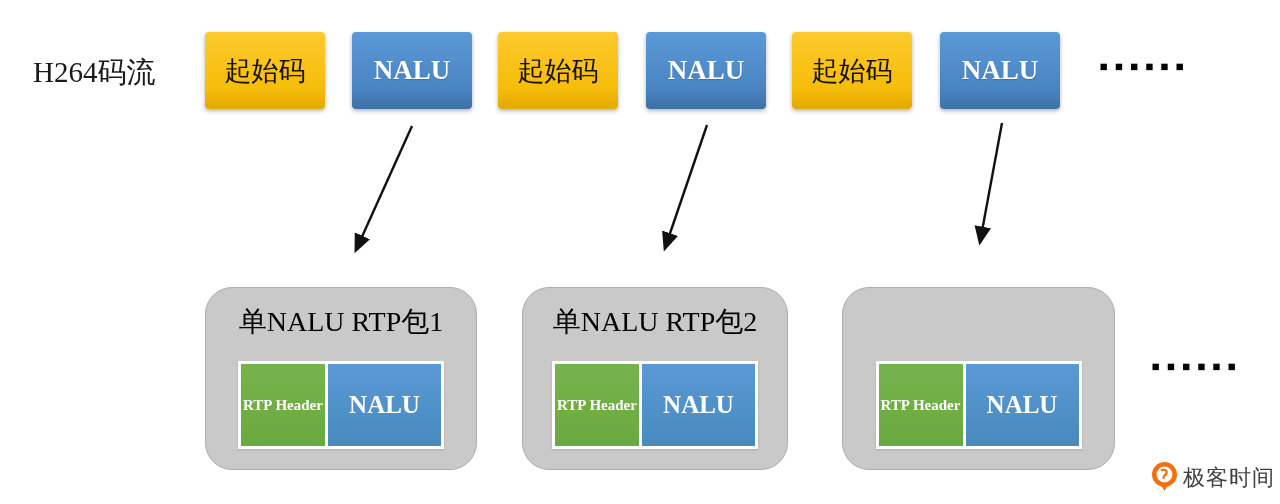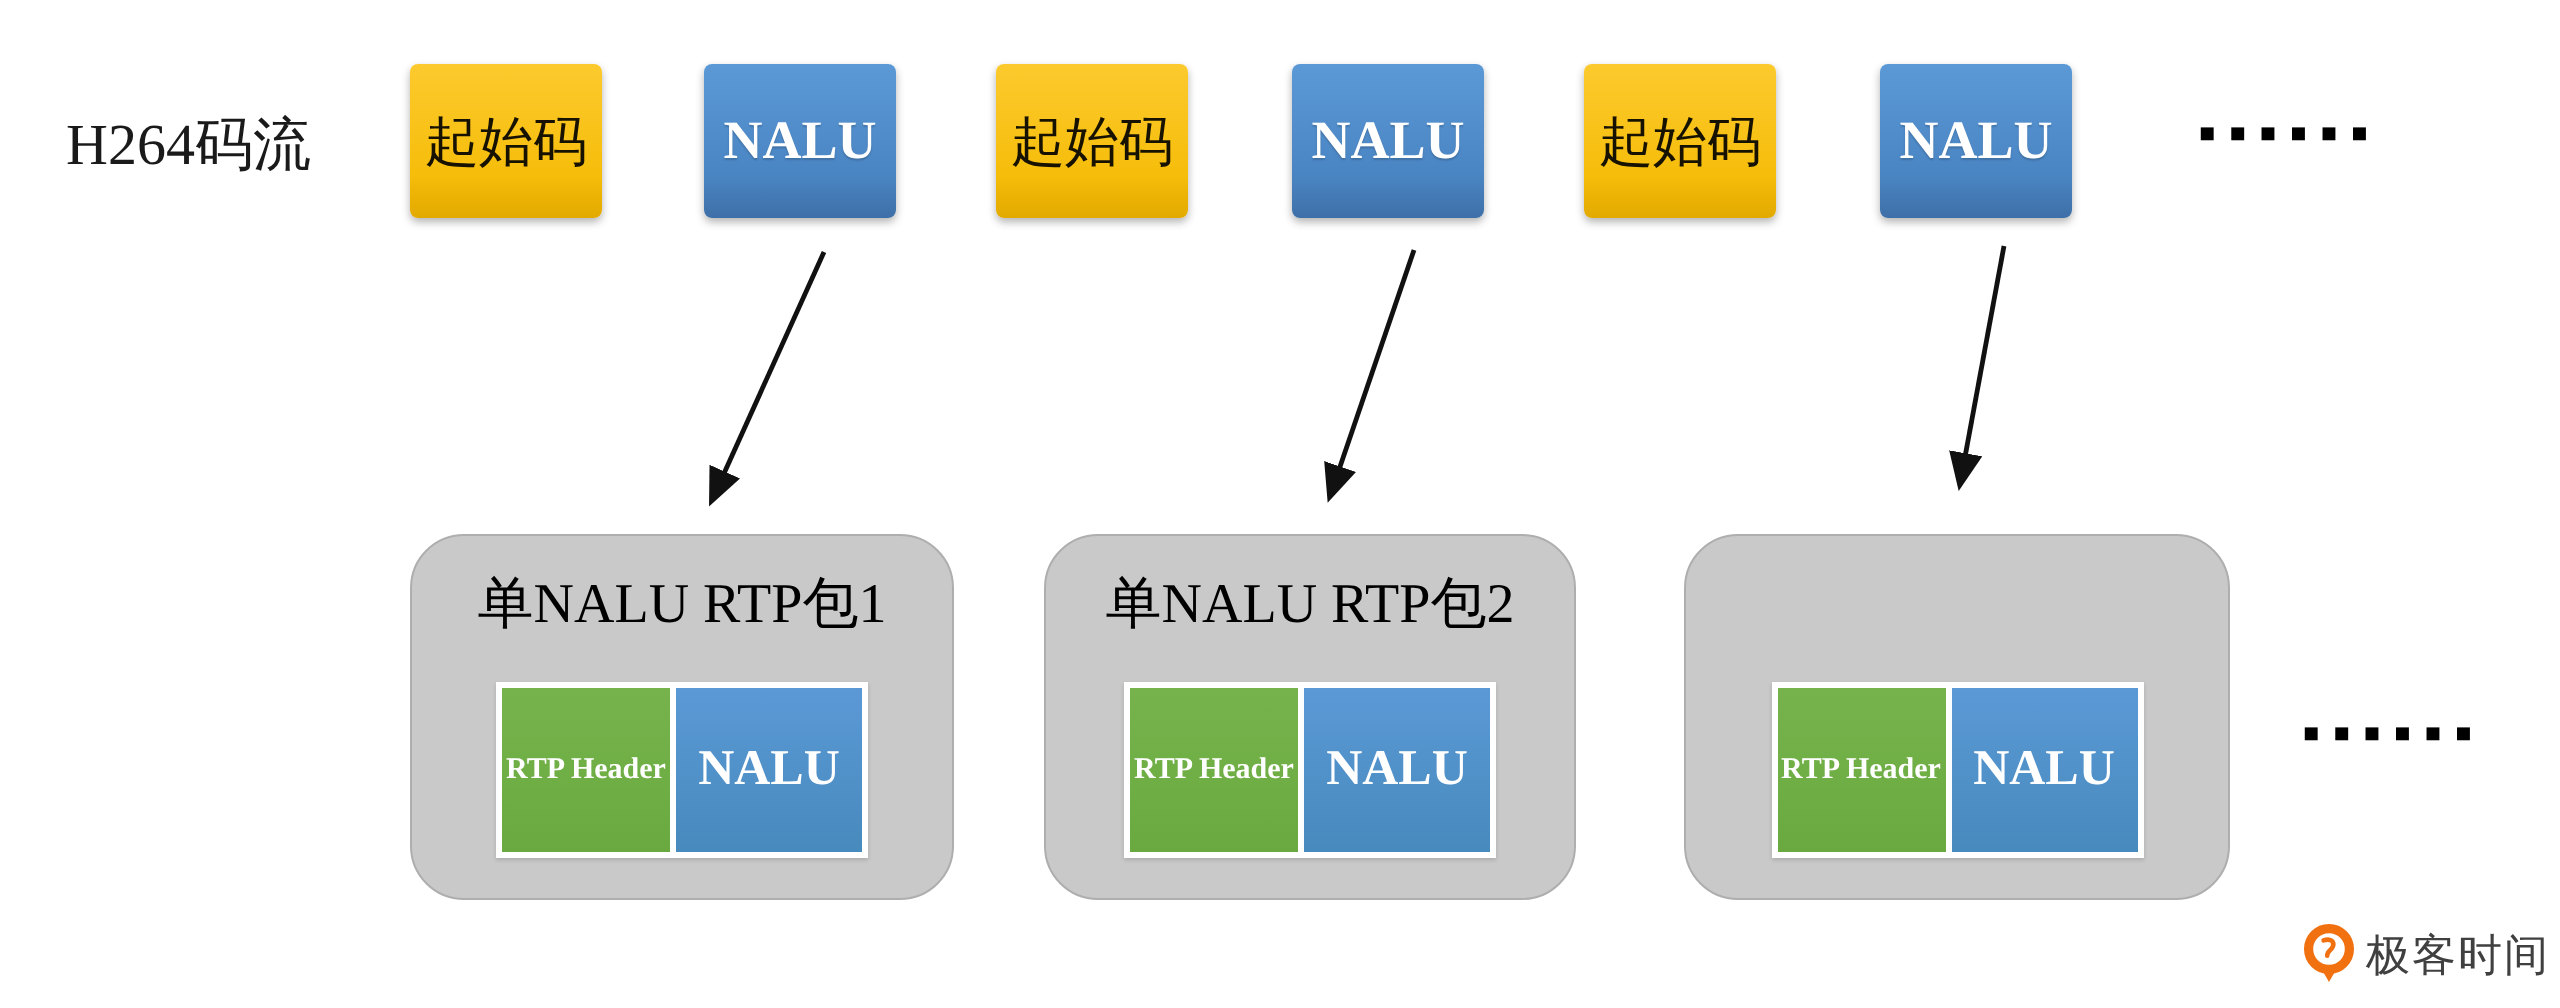--- a/index.html
+++ b/index.html
@@ -7,21 +7,21 @@
     position:relative;width:1280px;height:504px;background:#ffffff;overflow:hidden;
     font-family:Liberation Serif, serif;
     padding-left:28px;
   }
   .row-label{position:absolute;font-size:29px;color:#1a1a1a;white-space:nowrap;}
   #h264-label{left:33px;top:53px;}
   #rtp-label{left:32px;top:354px;}
 
   
   .stream-box{
-    position:absolute;top:32px;width:96px;height:77px;border-radius:4px;
+    position:absolute;top:32px;width:120px;height:77px;border-radius:4px;
     display:flex;align-items:center;justify-content:center;white-space:nowrap;
     box-shadow:0 2px 4px rgba(0,0,0,.30);
   }
   .box-yellow{
     background:linear-gradient(180deg,#fcca2e 0%,#f6bd0a 72%,#e2a900 100%);
     color:#171200;font-size:27px;font-weight:500;
   }
   .box-blue{
     background:linear-gradient(180deg,#5b99d6 0%,#4a85c3 72%,#3e70a8 100%);
     color:#ffffff;font-size:27px;font-weight:bold;text-shadow:0 1px 1px rgba(0,0,0,.18);
@@ -32,28 +32,28 @@
   
   .dots{position:absolute;font-size:26px;font-weight:bold;color:#000;letter-spacing:6px;line-height:26px;}
   #dots-top{left:1099px;top:54px;}
   #dots-bottom{left:1151px;top:354px;}
 
   
   #arrows{position:absolute;left:0;top:0;width:1280px;height:504px;pointer-events:none;}
 
   
   .packet{
-    position:absolute;top:267px;height:183px;background:#c9c9c9;
+    position:absolute;top:287px;height:183px;background:#c9c9c9;
     border:1px solid #aeaeae;border-radius:27px;box-sizing:border-box;
   }
   .pk1{left:205px;width:272px;} .pk2{left:522px;width:266px;} .pk3{left:842px;width:273px;}
   .packet-title{margin-top:15px;text-align:center;font-size:28px;color:#000;white-space:nowrap;}
   .composite{
     position:absolute;left:50%;transform:translateX(-50%);top:73px;
-    width:186px;height:88px;background:#ffffff;box-sizing:border-box;
+    width:206px;height:88px;background:#ffffff;box-sizing:border-box;
     padding:3px;display:flex;gap:3px;box-shadow:0 1px 2px rgba(0,0,0,.15);
   }
   .rtp-header{
     width:84px;flex:0 0 84px;
     background:linear-gradient(180deg,#76b34c 0%,#6aa940 100%);
     color:#fff;font-weight:bold;font-size:15px;line-height:1.25;
     display:flex;align-items:center;justify-content:center;text-align:center;
   }
   .payload{
     flex:1;background:linear-gradient(180deg,#5b99d6 0%,#478abd 100%);

